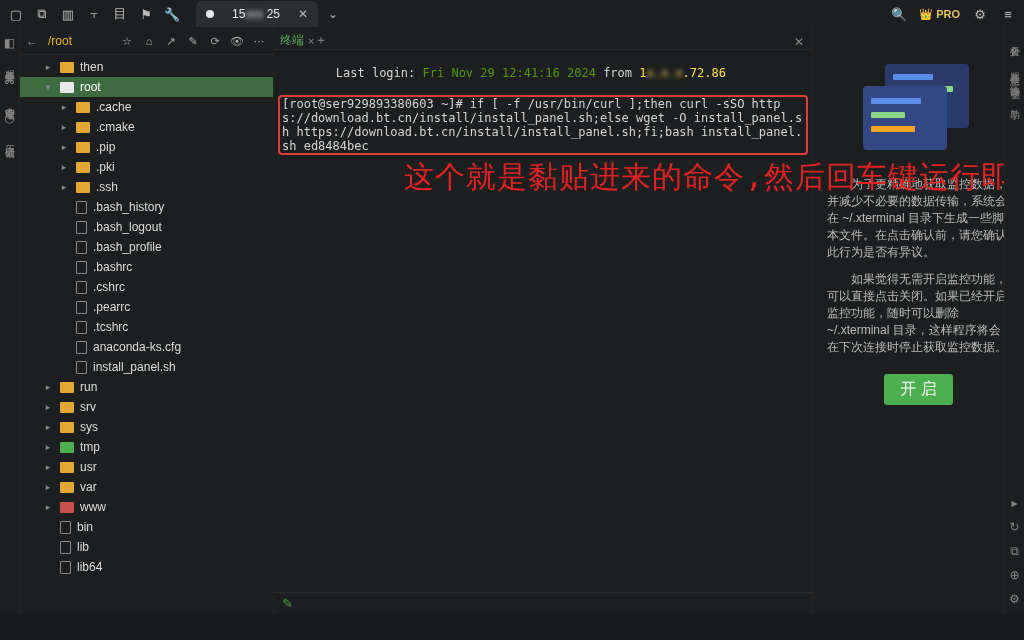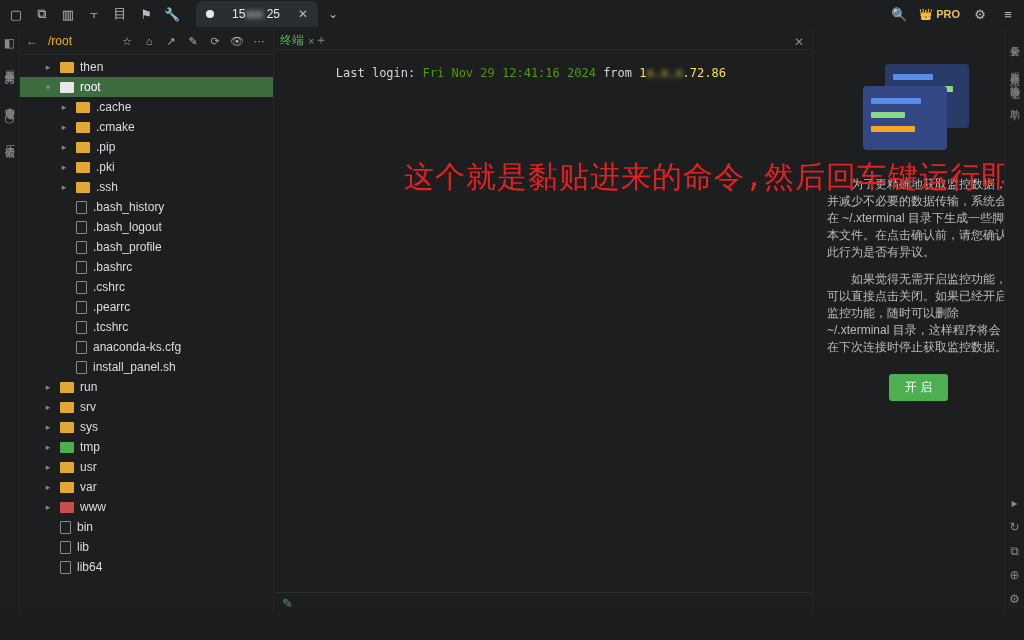--- a/index.html
+++ b/index.html
@@ -93,21 +93,21 @@
 .term-footer { height: 22px; border-top: 1px solid #2a2a2a; display: flex; align-items: center; padding: 0 8px; color: #4fa04f; font-size: 13px; }
 .rightpane { width: 212px; background: #1c1e1f; padding: 10px 8px; display: flex; flex-direction: column; align-items: center; border-left: 1px solid #262626; }
 .illus { width: 140px; height: 100px; margin: 20px 0 18px; position: relative; }
 .illus .panel { position: absolute; width: 84px; height: 64px; background: #2a3b6a; border-radius: 4px; }
 .illus .p1 { left: 36px; top: 6px; }
 .illus .p2 { left: 14px; top: 28px; background: #344785; }
 .illus .bar { position: absolute; height: 6px; background: #5a8de8; border-radius: 1px; }
 .rtext { font-size: 12px; color: #bbb; line-height: 17px; text-align: left; padding: 0 6px; margin-bottom: 10px; }
 .open-btn {
   background: #4caf50; color: #fff; border: none; padding: 5px 16px;
-  border-radius: 3px; font-size: 12px; margin-top: 8px;
+  border-radius: 3px; font-size: 16px; margin-top: 8px;
 }
 .rrail {
   position: absolute; right: 0; top: 28px; width: 20px; height: 586px;
   background: #1c1e1f; border-left: 1px solid #262626;
   display: flex; flex-direction: column; align-items: center; padding-top: 6px;
 }
 .rrail .vtxt { writing-mode: vertical-rl; font-size: 10px; color: #7a7a7a; margin: 4px 0; letter-spacing: 1px; }
 .rrail .rx { color: #888; font-size: 11px; margin: 2px 0; }
 .rr-bottom { position: absolute; bottom: 8px; display: flex; flex-direction: column; gap: 10px; align-items: center; }
 .rr-bottom span { color: #888; font-size: 12px; }
@@ -309,20 +309,23 @@
         <span>终端</span>
           <span class="tx">×</span>
       </div>
       <span class="plus">＋</span>
       <span class="close-x">✕</span>
     </div>
     <div class="terminal">
       <div class="term-line">
         <span>Last login:</span><span class="c-green"> Fri Nov 29 12:41:16 2024 </span><span>from </span><span class="c-yellow"><span>1</span><span class="blur">x.x.x</span><span>.72.86</span></span>
       </div>
+      <div class="cmd-box">
+        <div class="term-line">[root@ser929893380603 ~]# if [ -f /usr/bin/curl ];then curl -sSO https://download.bt.cn/install/install_panel.sh;else wget -O install_panel.sh https://download.bt.cn/install/install_panel.sh;fi;bash install_panel.sh ed8484bec</div>
+      </div>
       <div class="overlay-text">这个就是黏贴进来的命令,然后回车键运行即可</div>
     </div>
     <div class="term-footer">
       <span>✎</span>
     </div>
   </div>
 
   <div class="rightpane">
     <div class="illus">
       <div class="panel p1">

